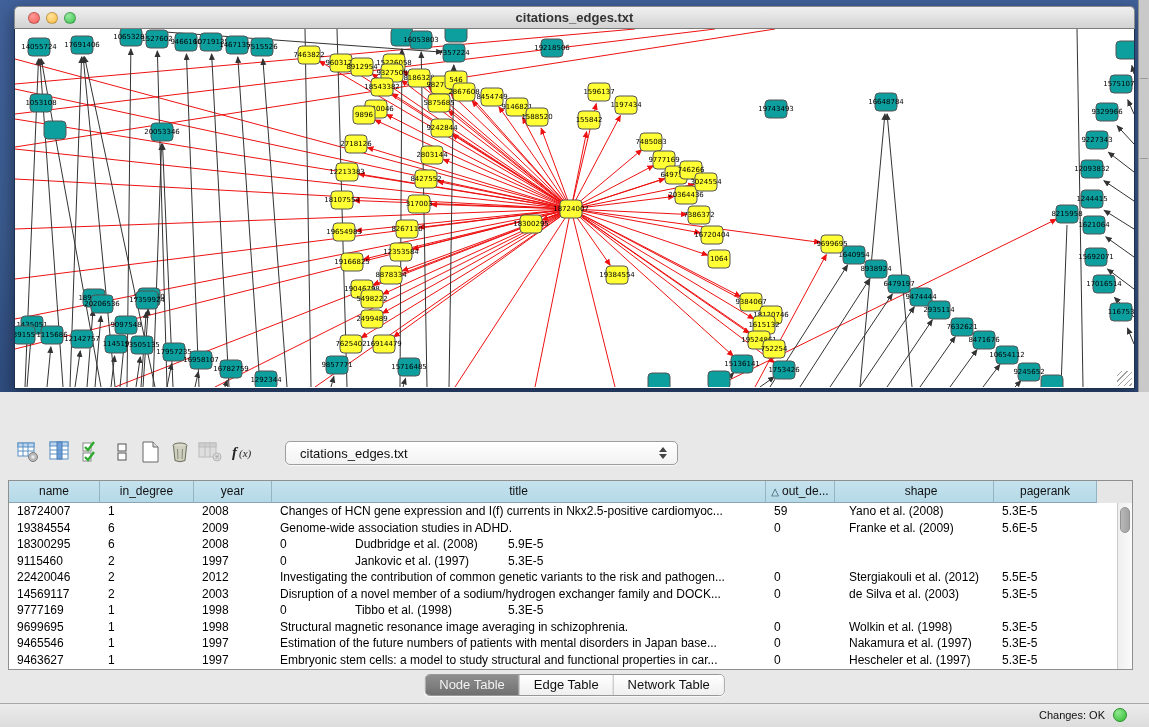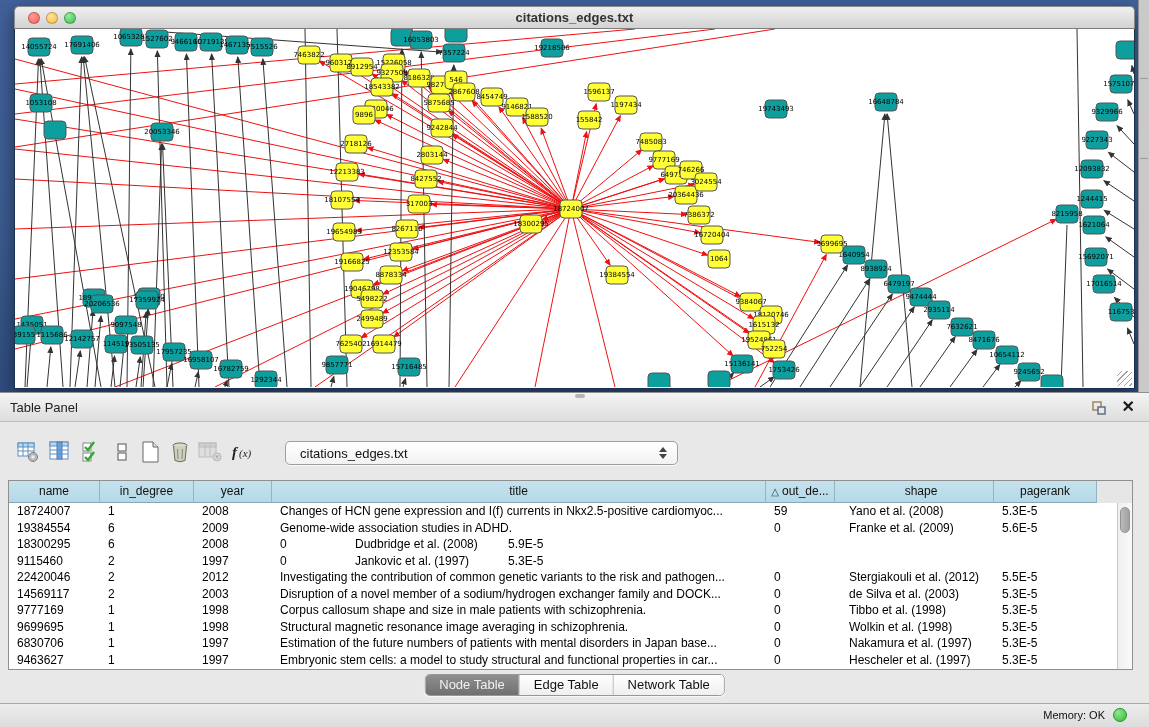--- a/index.html
+++ b/index.html
@@ -677,31 +677,20 @@
       <div class="resize-grip"></div>
     </div>
   </div>
   <div id="right-strip">
     <div class="notch" style="top:78px"></div>
     <div class="notch" style="top:158px"></div>
   </div>
 </div>
 
 <div id="table-panel">
-  <div class="panel-header">
-    <span class="splitter-dot"></span>
-    <span class="ph-title">Table Panel</span>
-    <span class="float-icon">
-      <svg width="16" height="16">
-          <rect x="2" y="2" width="8" height="8" fill="none" stroke="#9c8a55" stroke-width="1.5"></rect>
-          <rect x="7" y="7" width="7" height="7" fill="#e8e8e8" stroke="#5d6f86" stroke-width="1.5"></rect>
-        </svg>
-    </span>
-    <span class="close-icon">✕</span>
-  </div>
 
   <div class="toolbar">
     <span class="tool-btn" style="left:14px">
       <svg width="24" height="24">
           <rect x="2" y="3" width="16" height="13" fill="#fff" stroke="#5b8fc3"></rect>
           <rect x="2" y="3" width="16" height="4" fill="#bcd6ee" stroke="#5b8fc3"></rect>
           <line x1="7" y1="3" x2="7" y2="16" stroke="#5b8fc3"></line>
           <line x1="12" y1="3" x2="12" y2="16" stroke="#5b8fc3"></line>
           <line x1="2" y1="11" x2="18" y2="11" stroke="#5b8fc3"></line>
           <circle cx="17" cy="17" r="4.5" fill="#b9b9b9" stroke="#7e7e7e"></circle>
@@ -830,36 +819,35 @@
           <div class="td c2">2003</div>
           <div class="td c3">Disruption of a novel member of a sodium/hydrogen exchanger family and DOCK...</div>
           <div class="td c4">0</div>
           <div class="td c5">de Silva et al. (2003)</div>
           <div class="td c6">5.3E-5</div>
         </div>
         <div class="trow">
           <div class="td c0">9777169</div>
           <div class="td c1">1</div>
           <div class="td c2">1998</div>
-          <div class="td c3">Corpus callosum shape and size in male patients with schizophrenia.</div>
           <div class="td c4">0</div>
           <div class="td c5">Tibbo et al. (1998)</div>
           <div class="td c6">5.3E-5</div>
         </div>
         <div class="trow">
           <div class="td c0">9699695</div>
           <div class="td c1">1</div>
           <div class="td c2">1998</div>
           <div class="td c3">Structural magnetic resonance image averaging in schizophrenia.</div>
           <div class="td c4">0</div>
           <div class="td c5">Wolkin et al. (1998)</div>
           <div class="td c6">5.3E-5</div>
         </div>
         <div class="trow">
-          <div class="td c0">6830706</div>
+          <div class="td c0">9465546</div>
           <div class="td c1">1</div>
           <div class="td c2">1997</div>
           <div class="td c3">Estimation of the future numbers of patients with mental disorders in Japan base...</div>
           <div class="td c4">0</div>
           <div class="td c5">Nakamura et al. (1997)</div>
           <div class="td c6">5.3E-5</div>
         </div>
         <div class="trow">
           <div class="td c0">9463627</div>
           <div class="td c1">1</div>
@@ -876,15 +864,15 @@
   </div>
 
   <div class="tabs">
     <span class="tab selected">Node Table</span>
     <span class="tab">Edge Table</span>
     <span class="tab">Network Table</span>
   </div>
 </div>
 
 <div id="status-bar">
-  <span class="mem-label">Memory: OK</span>
+  <span class="mem-label">Changes: OK</span>
   <span class="mem-dot"></span>
 </div>
 
 </body></html>

